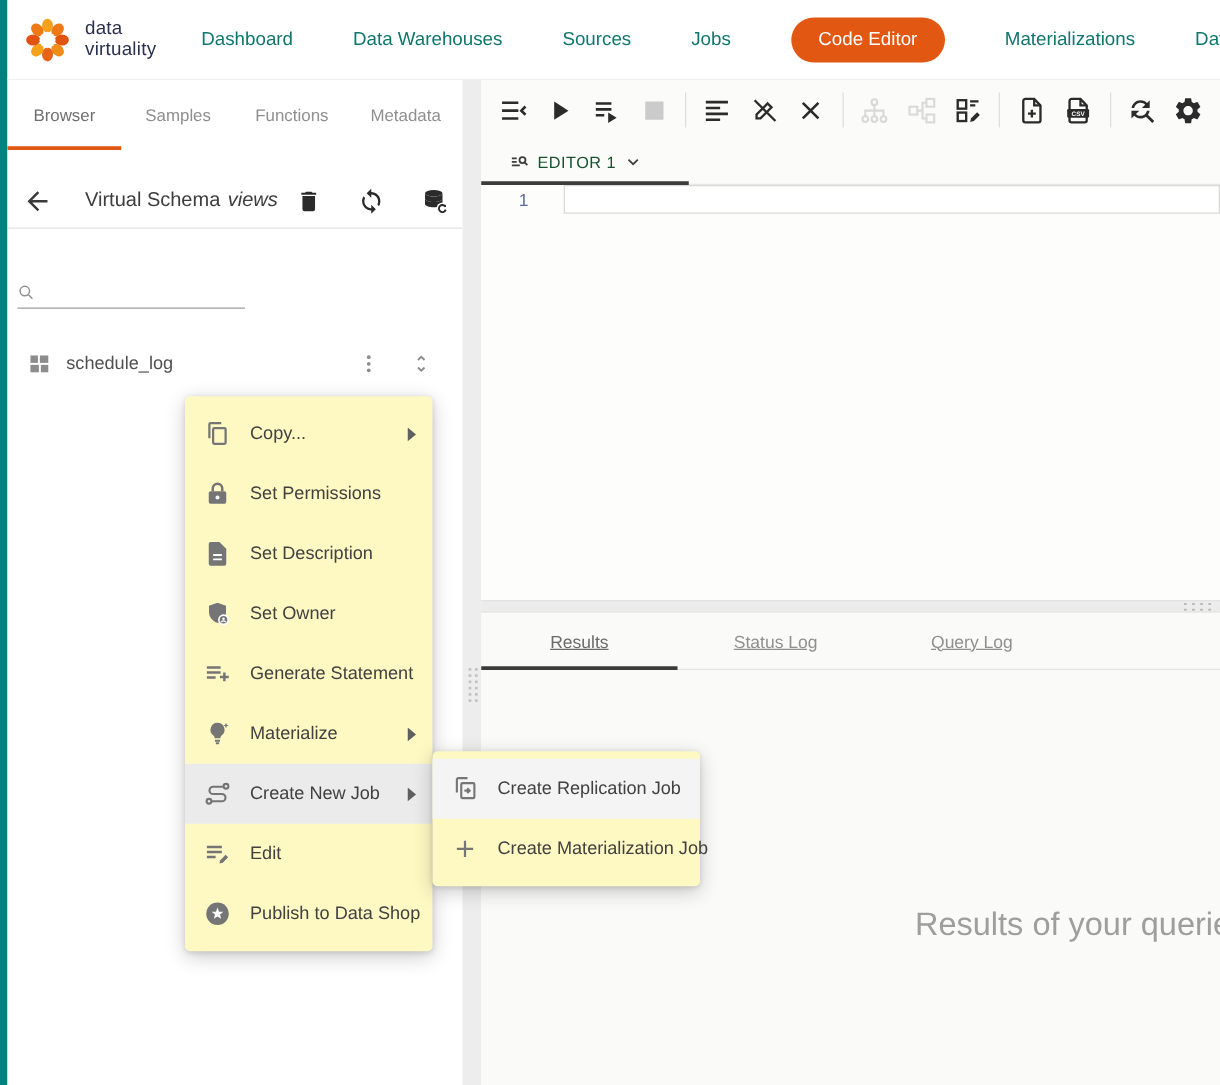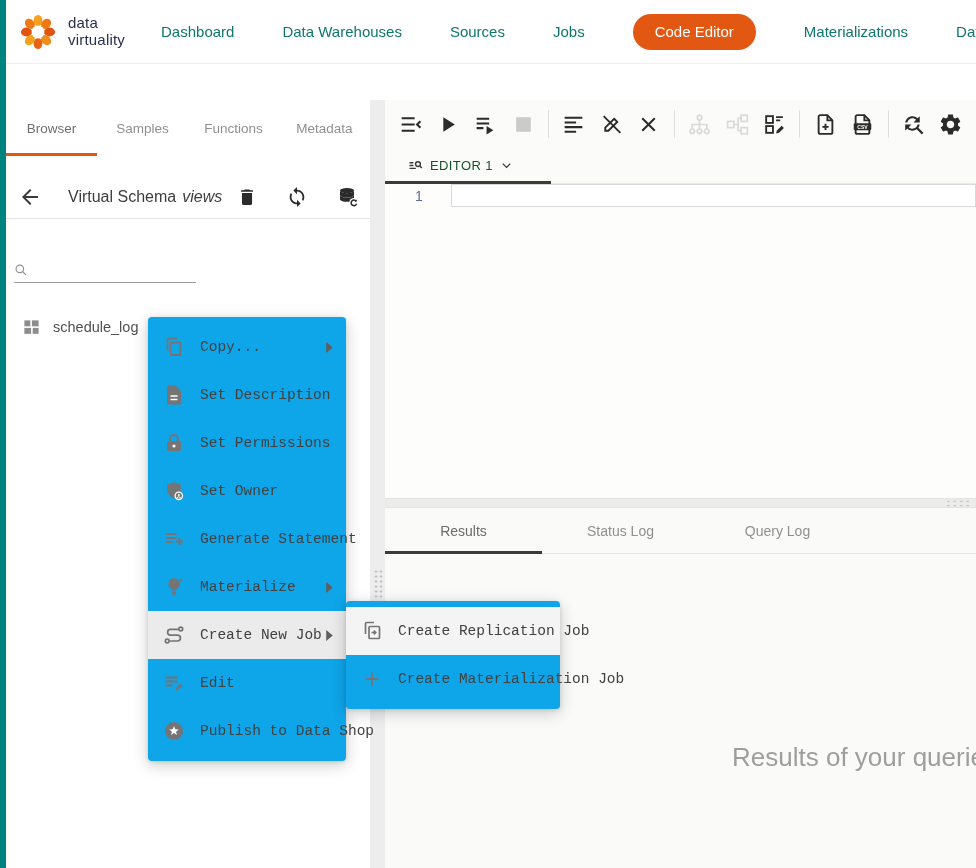--- a/index.html
+++ b/index.html
@@ -1,20 +1,20 @@
 <!DOCTYPE html>
 <html><head>
 <meta charset="utf-8">
 <style>
   * { margin:0; padding:0; box-sizing:border-box; }
   html,body { width:976px; height:868px; overflow:hidden; background:#fff;
     font-family:"Liberation Sans", sans-serif; }
   .app { position:relative; width:976px; height:868px; display:flex; }
   .teal-strip { width:6px; height:100%; background:#00827e; flex:none; }
-  .content { flex:1; display:flex; flex-direction:column; min-width:0;gap:36px; }
+  .content { flex:1; display:flex; flex-direction:column; min-width:0; }
 
   
   header { height:64px; flex:none; display:flex; align-items:center;
     background:#fff; border-bottom:1px solid #f0f0ee; padding-left:10px; }
   .logo { display:flex; align-items:center; gap:8px; cursor:pointer; }
   .logo-text { color:#2a3150; font-size:15px; line-height:1.08; font-weight:500;
     letter-spacing:.2px; }
   nav { display:flex; align-items:center; gap:48px; margin-left:36px; }
   .nav-item { color:#0f766e; font-size:15px; cursor:pointer; white-space:nowrap; }
   .nav-item.pill { background:#e25712; color:#fff; height:36px; line-height:36px;
@@ -50,23 +50,23 @@
     flex:none; display:flex; align-items:flex-end; gap:6px;
     border-bottom:1px solid #9d9d9d; padding-bottom:5px; }
   .search-row input { border:none; outline:none; background:transparent;
     flex:1; font-size:14px; color:#444; min-width:0; }
   .tree-row { margin-top:26px; height:36px; flex:none; display:flex;
     align-items:center; padding:0 24px 0 16px; cursor:pointer; }
   .tree-label { margin-left:12px; font-size:14.5px; color:#4f4f4f; }
   .tree-actions { margin-left:auto; display:flex; align-items:center; gap:24px; }
 
   
-  .menu-card { position:absolute; background:#0ea5e9; border-radius:4px;
+  .menu-card { position:absolute; background:#fef9c3; border-radius:4px;
     box-shadow:0 4px 16px rgba(0,0,0,.20), 0 1px 4px rgba(0,0,0,.12);
-    padding:6px 0; z-index:20;font-family:Liberation Mono, monospace; }
+    padding:6px 0; z-index:20; }
   .menu { left:148px; top:317px; width:198px; }
   .submenu { left:346px; top:601px; width:214px; z-index:30; }
   .menu-item { height:48px; display:flex; align-items:center; padding:0 12px 0 14px;
     cursor:pointer; }
   .menu-item.hl { background:#ebebeb; }
   .menu-item.hl2 { background:#f4f4f4; }
   .menu-item .lbl { margin-left:14px; font-size:14.5px; color:#414141;
     white-space:nowrap; }
   .menu-item .arrow { margin-left:auto; }
 
@@ -91,21 +91,21 @@
   .h-divider { height:10px; flex:none; background:#ececec;
     border-top:1px solid #e3e3e1; border-bottom:1px solid #e3e3e1;
     position:relative; cursor:row-resize; }
   .h-handle { position:absolute; right:6px; top:50%; transform:translateY(-50%);
     width:25px; height:8px;
     background-image:radial-gradient(#b8b8b8 1.1px, transparent 1.3px);
     background-size:6.5px 4.5px; }
   .results-tabs { height:46px; flex:none; display:flex; background:#fafaf8;
     border-bottom:1px solid #e4e4e2; }
   .results-tab { width:157px; display:flex; align-items:center; justify-content:center;
-    font-size:14px; color:#909090; position:relative; cursor:pointer; }
+    font-size:14px; color:#909090; position:relative; cursor:pointer;text-decoration:underline; }
   .results-tab.active { color:#6b6b6b; }
   .results-tab.active::after { content:""; position:absolute; left:0; right:0;
     bottom:-1px; height:3px; background:#3b3b3b; }
   .results-body { flex:1; background:#fafaf8; position:relative; overflow:hidden; }
   .hint { position:absolute; left:347px; top:188px; font-size:26px; color:#9e9e9e;
     white-space:nowrap; }
 
   svg { display:block; }
 </style>
 </head>
@@ -382,35 +382,35 @@
       <span class="lbl">Copy...</span>
       <span class="arrow">
         <svg width="9" height="11" viewBox="0 0 8 10" fill="#5f5f5f">
             <path d="M1 0l6 5-6 5z"></path>
           </svg>
       </span>
     </div>
     <div class="menu-item">
       <span>
         <svg width="24" height="24" viewBox="0 0 24 24">
-          <path d="M13.5 2.5h-7A1.5 1.5 0 005 4v16a1.5 1.5 0 001.5 1.5h11A1.5 1.5 0 0019 20V8z" fill="#757575"></path>
-          <path d="M8.5 13h7M8.5 16.5h7" stroke="#fff" stroke-width="1.5"></path>
-        </svg>
-      </span>
-      <span class="lbl">Set Description</span>
-    </div>
-    <div class="menu-item">
-      <span>
-        <svg width="24" height="24" viewBox="0 0 24 24">
           <path d="M8.2 10V7.8a3.8 3.8 0 017.6 0V10" fill="none" stroke="#757575" stroke-width="2"></path>
           <rect x="5" y="10" width="14" height="10" rx="1.4" fill="#757575"></rect>
           <circle cx="12" cy="15" r="1.6" fill="#fff"></circle>
         </svg>
       </span>
       <span class="lbl">Set Permissions</span>
+    </div>
+    <div class="menu-item">
+      <span>
+        <svg width="24" height="24" viewBox="0 0 24 24">
+          <path d="M13.5 2.5h-7A1.5 1.5 0 005 4v16a1.5 1.5 0 001.5 1.5h11A1.5 1.5 0 0019 20V8z" fill="#757575"></path>
+          <path d="M8.5 13h7M8.5 16.5h7" stroke="#fff" stroke-width="1.5"></path>
+        </svg>
+      </span>
+      <span class="lbl">Set Description</span>
     </div>
     <div class="menu-item">
       <span>
         <svg width="24" height="24" viewBox="0 0 24 24">
           <path d="M12 3.2l6.8 2.4v5c0 4.3-2.9 7.3-6.8 8.8-3.9-1.5-6.8-4.5-6.8-8.8v-5z" fill="#757575"></path>
           <circle cx="16.8" cy="16.8" r="3.7" fill="#757575" stroke="#fff" stroke-width="1.3"></circle>
           <circle cx="16.8" cy="15.9" r="1" fill="#fff"></circle>
           <path d="M14.9 18.7a2.7 2.7 0 013.8 0" fill="none" stroke="#fff" stroke-width="1"></path>
         </svg>
       </span>

